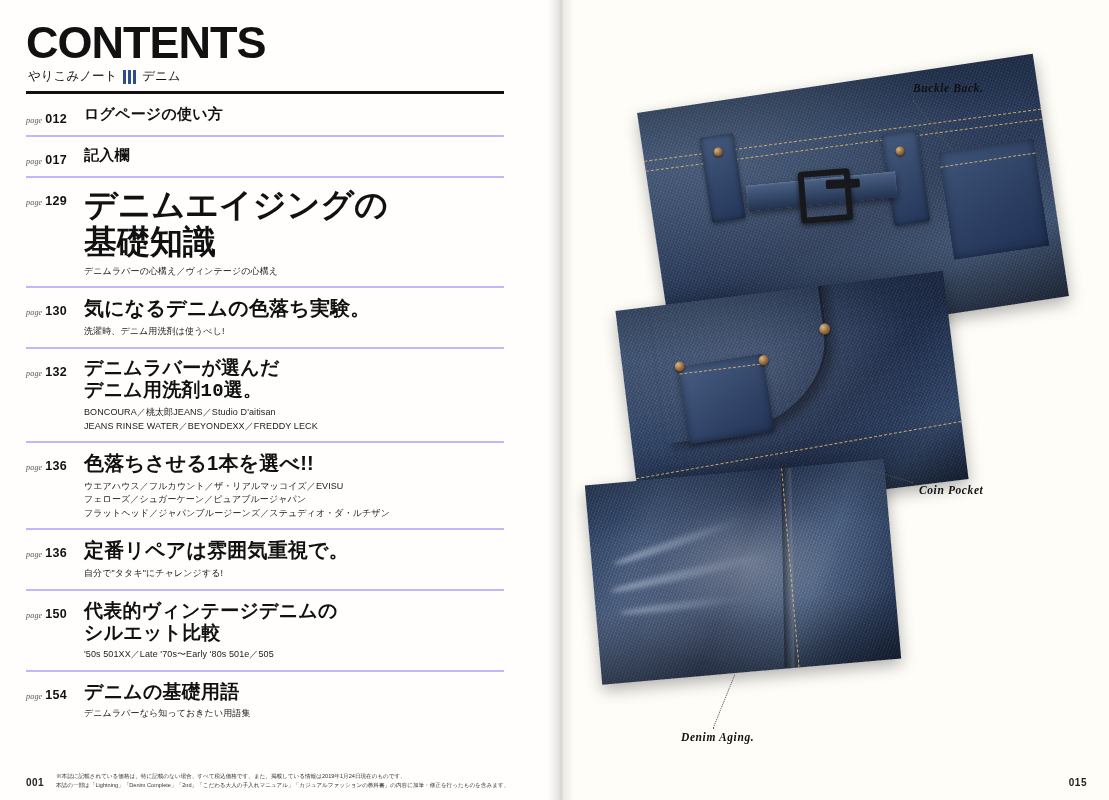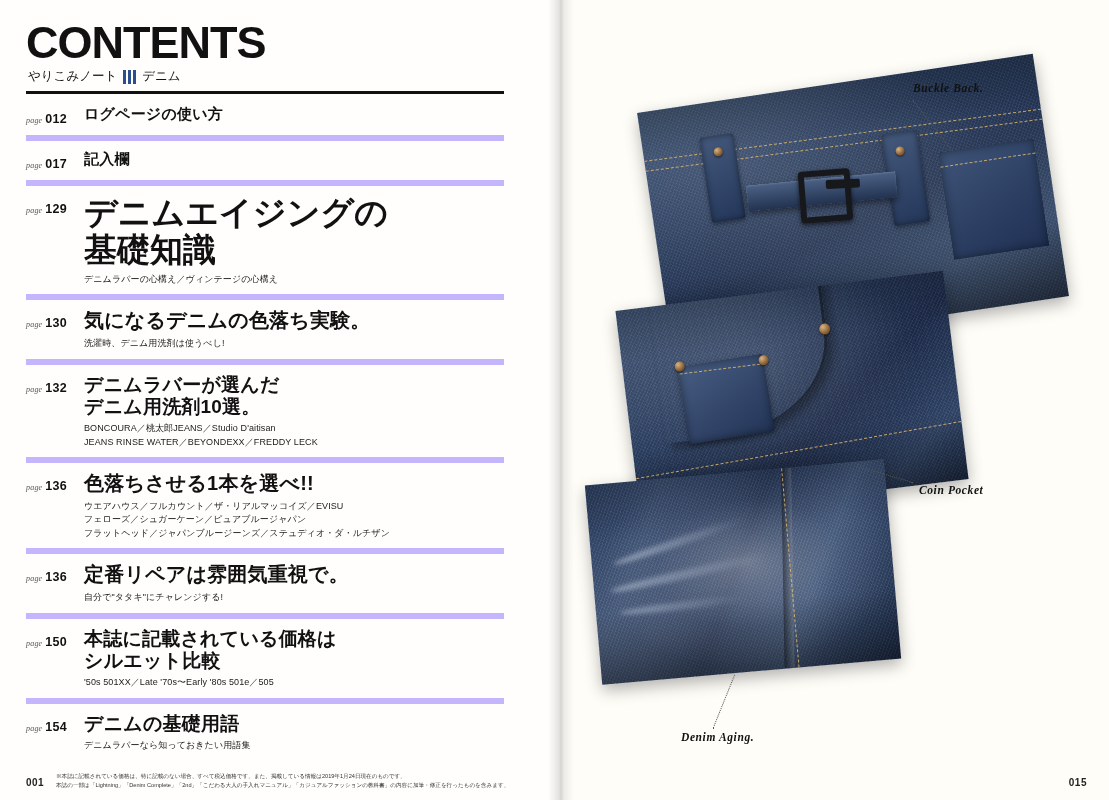--- a/index.html
+++ b/index.html
@@ -92,21 +92,21 @@
 
   
   .toc {
     position: absolute;
     left: 26px;
     top: 96px;
     width: 478px;
   }
   .toc-row {
     position: relative;
-    border-bottom: 6px solid #c4b5fd;
+    border-bottom: 2px solid #c4b5fd;
     padding: 9px 0 8px 0;
     display: flex;
     align-items: flex-start;
   }
   .toc-row:last-child { border-bottom: none; }
   .pagecol {
     width: 58px;
     flex: 0 0 58px;
     padding-top: 4px;
     white-space: nowrap;
@@ -280,21 +280,21 @@
         <div class="toc-row">
           <div class="pagecol"><span class="page-word">page</span><span class="page-num">130</span></div>
           <div class="entrycol">
             <div class="entry-title sz-lg" style="white-space: pre-line;">気になるデニムの色落ち実験。</div>
             <div class="entry-sub" style="white-space: pre-line;">洗濯時、デニム用洗剤は使うべし!</div>
           </div>
         </div>
         <div class="toc-row">
           <div class="pagecol"><span class="page-word">page</span><span class="page-num">132</span></div>
           <div class="entrycol">
-            <div class="entry-title sz-md" style="white-space: pre-line;">デニムラバーが選んだ
+            <div class="entry-title sz-md" style="white-space: pre-line; font-family: Liberation Mono, monospace;">デニムラバーが選んだ
 デニム用洗剤10選。</div>
             <div class="entry-sub" style="white-space: pre-line;">BONCOURA／桃太郎JEANS／Studio D'aitisan
 JEANS RINSE WATER／BEYONDEXX／FREDDY LECK</div>
           </div>
         </div>
         <div class="toc-row">
           <div class="pagecol"><span class="page-word">page</span><span class="page-num">136</span></div>
           <div class="entrycol">
             <div class="entry-title sz-lg" style="white-space: pre-line;">色落ちさせる1本を選べ!!</div>
             <div class="entry-sub" style="white-space: pre-line;">ウエアハウス／フルカウント／ザ・リアルマッコイズ／EVISU
@@ -305,21 +305,21 @@
         <div class="toc-row">
           <div class="pagecol"><span class="page-word">page</span><span class="page-num">136</span></div>
           <div class="entrycol">
             <div class="entry-title sz-lg" style="white-space: pre-line;">定番リペアは雰囲気重視で。</div>
             <div class="entry-sub" style="white-space: pre-line;">自分で"タタキ"にチャレンジする!</div>
           </div>
         </div>
         <div class="toc-row">
           <div class="pagecol"><span class="page-word">page</span><span class="page-num">150</span></div>
           <div class="entrycol">
-            <div class="entry-title sz-md" style="white-space: pre-line;">本誌に記載されている価格は
+            <div class="entry-title sz-md" style="white-space: pre-line;">代表的ヴィンテージデニムの
 シルエット比較</div>
             <div class="entry-sub" style="white-space: pre-line;">'50s 501XX／Late '70s〜Early '80s 501e／505</div>
           </div>
         </div>
         <div class="toc-row">
           <div class="pagecol"><span class="page-word">page</span><span class="page-num">154</span></div>
           <div class="entrycol">
             <div class="entry-title sz-md" style="white-space: pre-line;">デニムの基礎用語</div>
             <div class="entry-sub" style="white-space: pre-line;">デニムラバーなら知っておきたい用語集</div>
           </div>

